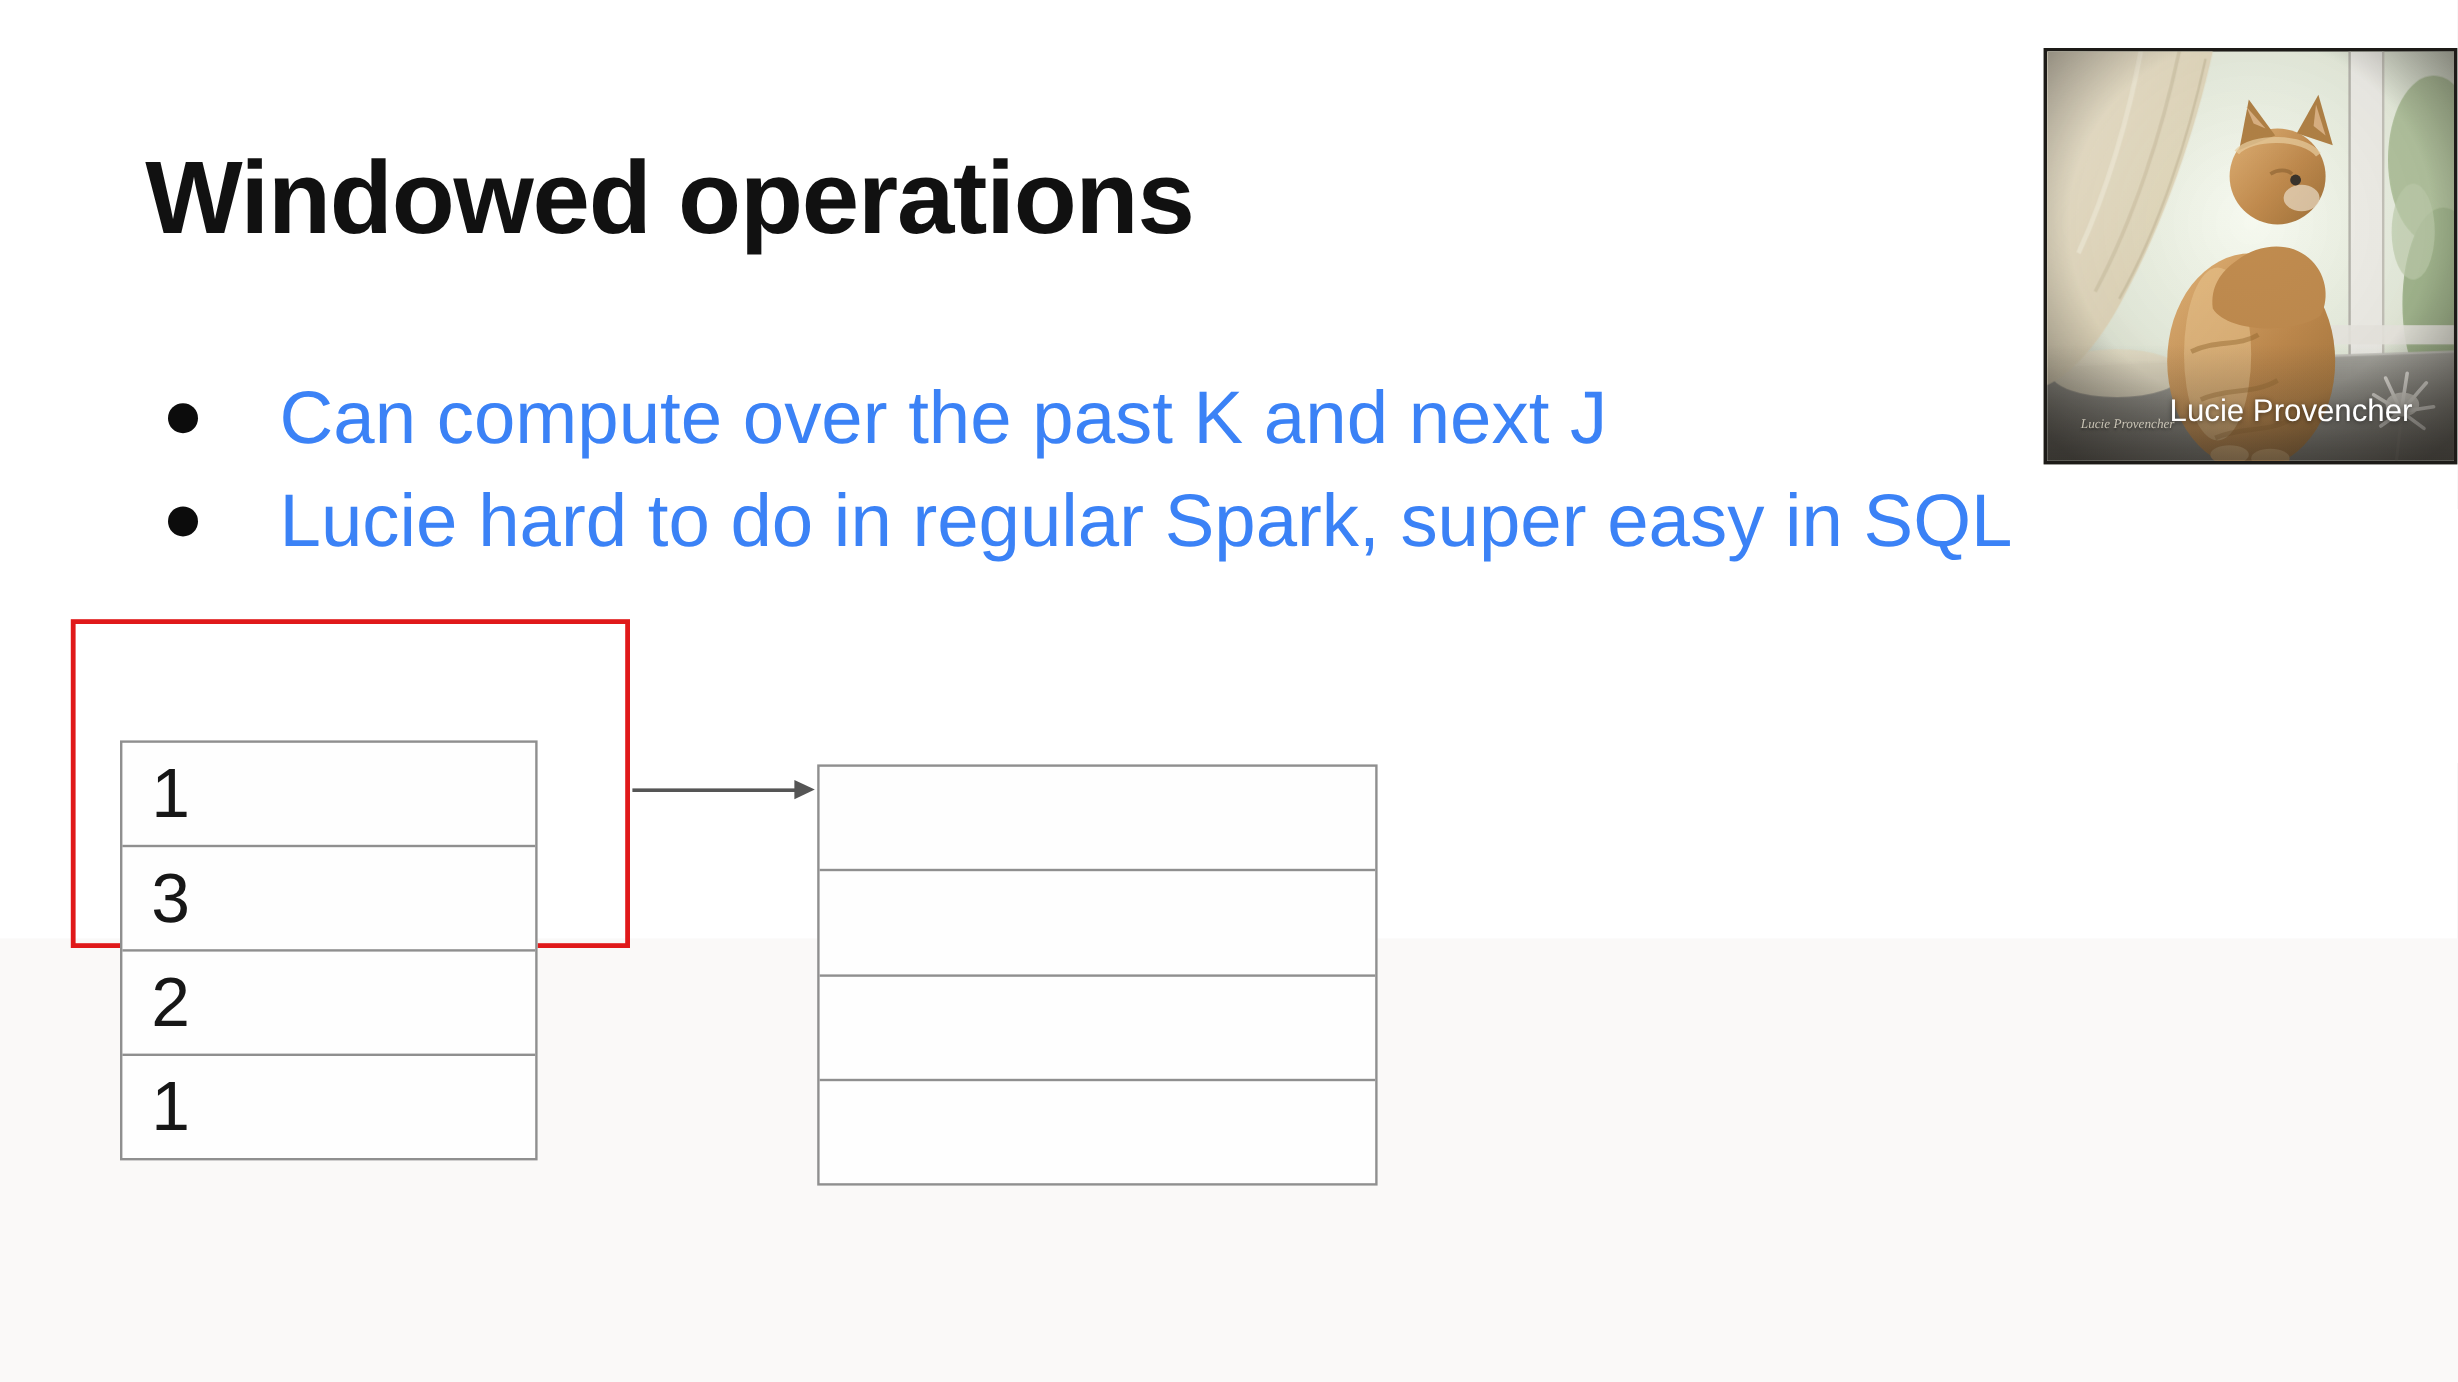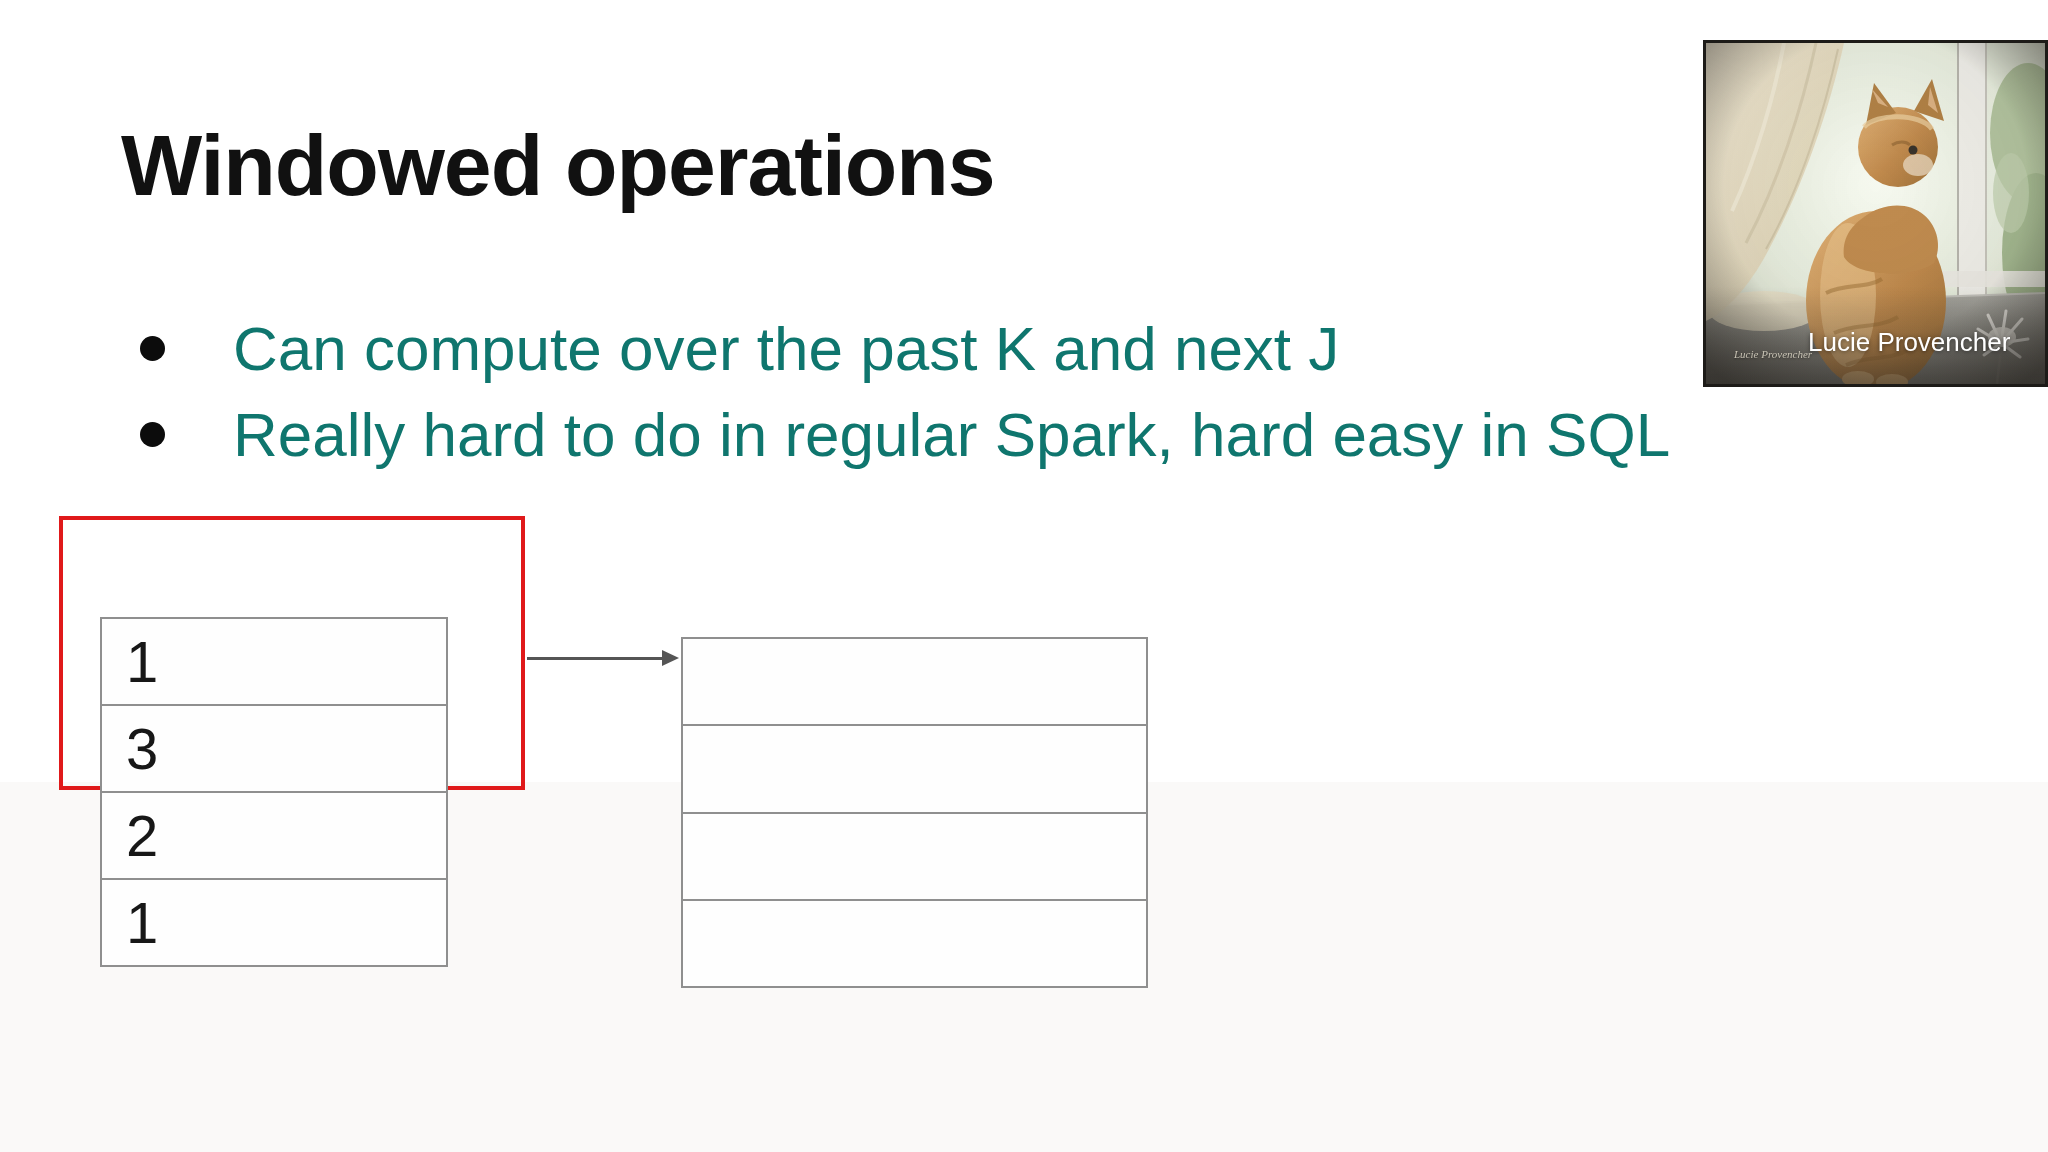--- a/index.html
+++ b/index.html
@@ -44,21 +44,21 @@
   }
   .bullet-dot {
     width: 25px; height: 25px;
     border-radius: 50%;
     background: #0c0c0c;
     margin-right: 68px;
     flex: 0 0 auto;
   }
   .bullet-text {
     font-size: 62px;
-    color: #0f766e;
+    color: #3b82f6;
   }
 
   
   .window-highlight {
     position: absolute;
     left: 59px; top: 516px;
     width: 466px; height: 274px;
     border: 4px solid #e0191a;
     box-sizing: border-box;
     background: transparent;
@@ -146,21 +146,21 @@
 
   <div class="slide-title">Windowed operations</div>
 
   <div class="bullet-list">
     <div class="bullet-line">
       <span class="bullet-dot"></span>
       <span class="bullet-text">Can compute over the past K and next J</span>
     </div>
     <div class="bullet-line">
       <span class="bullet-dot"></span>
-      <span class="bullet-text">Really hard to do in regular Spark, hard easy in SQL</span>
+      <span class="bullet-text">Lucie hard to do in regular Spark, super easy in SQL</span>
     </div>
   </div>
 
   <div class="window-highlight"></div>
 
   <div class="dtable input-table">
     <div class="drow">
       <span class="cell-value">1</span>
     </div>
     <div class="drow">

